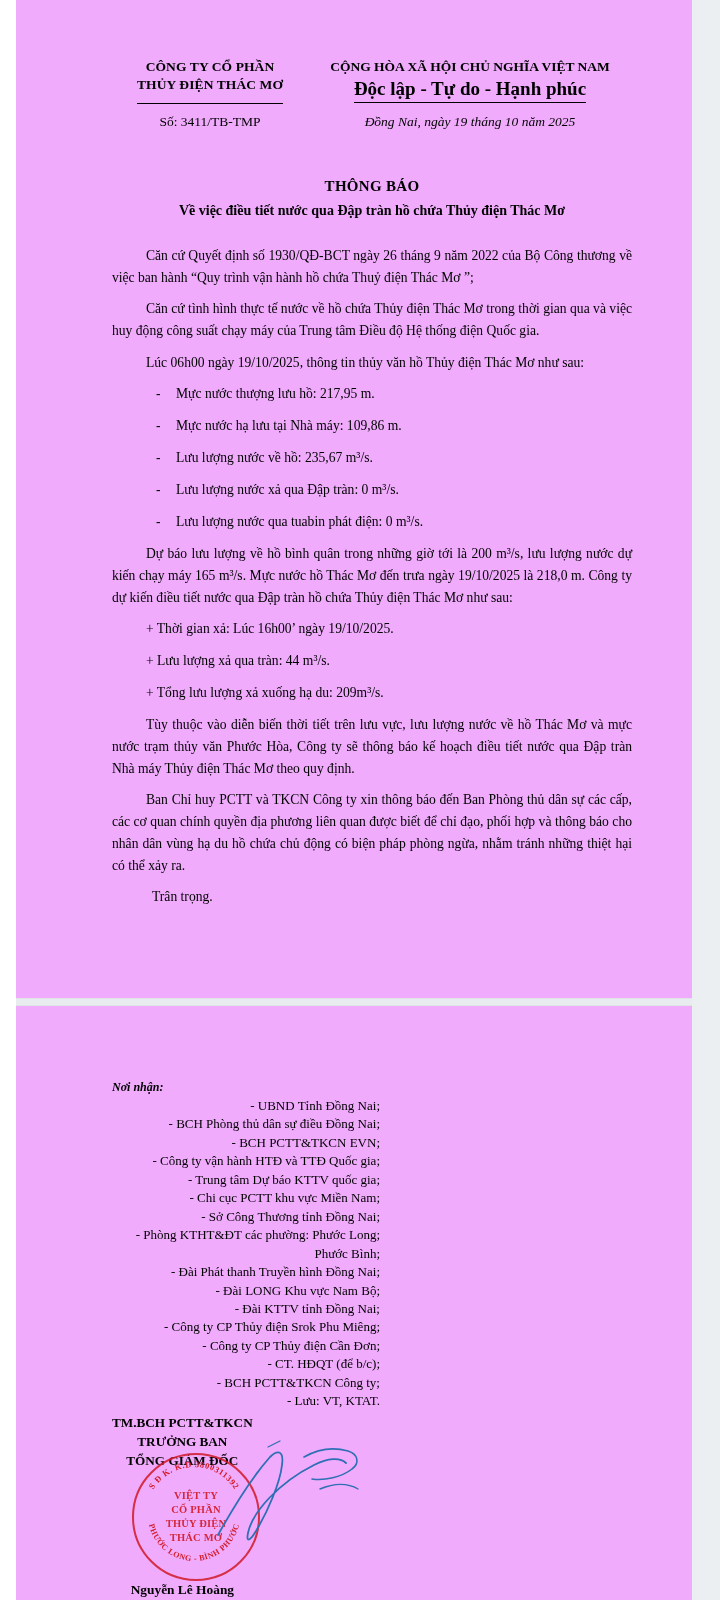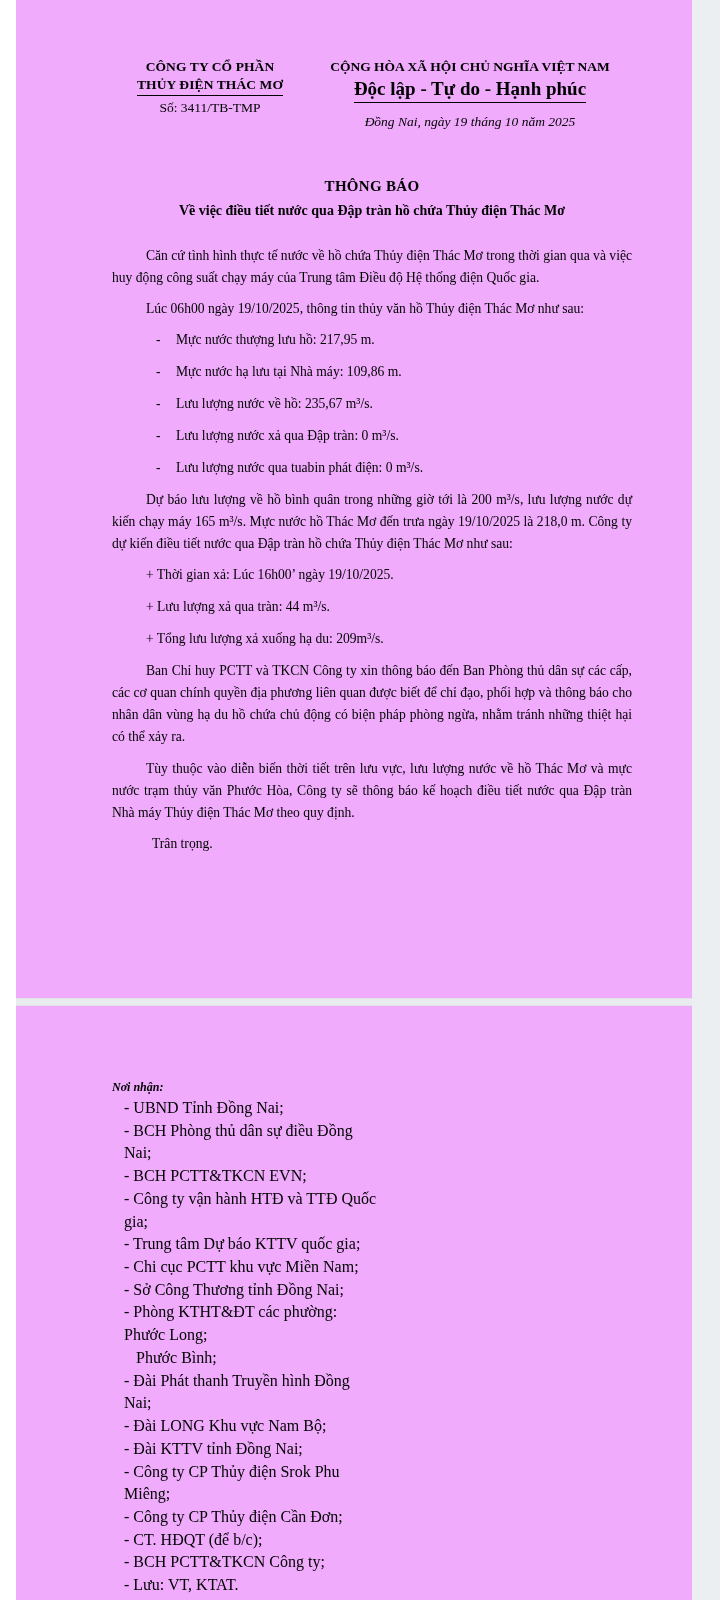--- a/index.html
+++ b/index.html
@@ -66,25 +66,25 @@
   }
   .org-name {
     font-size: 13.5px;
     font-weight: bold;
     line-height: 1.35;
     letter-spacing: .1px;
   }
   .org-name .u {
     display: inline-block;
     border-bottom: 1.2px solid #000;
-    padding-bottom: 1px;
+    padding-bottom: 9px;
   }
   .doc-no {
     font-size: 13.5px;
-    margin-top: 4px;
+    margin-top: 10px;
   }
   .nation {
     font-size: 13.5px;
     font-weight: bold;
     line-height: 1.35;
   }
   .motto {
     font-size: 19px;
     font-weight: bold;
     margin-top: 2px;
@@ -173,23 +173,24 @@
     font-weight: bold;
     font-style: italic;
     margin-bottom: 2px;
   }
   .recipients ul {
     list-style: none;
     margin: 0;
     padding: 0 0 0 12px;
   }
   .recipients li {
-    font-size: 16px;
+    font-size: 13px;
     line-height: 1.42;
     white-space: pre-wrap;
+    text-align: right;
   }
   .signature {
     flex: 1;
     text-align: center;
     position: relative;
     padding-top: 2px;
   }
   .sig-line {
     font-size: 13.2px;
     font-weight: bold;
@@ -264,39 +265,40 @@
         <div class="place-date">Đồng Nai, ngày 19 tháng 10 năm 2025</div>
       </div>
     </div>
 
     <div class="title-block">
       <div class="title-main">THÔNG BÁO</div>
       <div class="title-sub">Về việc điều tiết nước qua Đập tràn hồ chứa Thủy điện Thác Mơ</div>
     </div>
 
     <div class="body-block">
+      <p class="para">Căn cứ Quyết định số 1930/QĐ-BCT ngày 26 tháng 9 năm 2022 của Bộ Công thương về việc ban hành “Quy trình vận hành hồ chứa Thuỷ điện Thác Mơ ”;</p>
       <p class="para">Căn cứ tình hình thực tế nước về hồ chứa Thủy điện Thác Mơ trong thời gian qua và việc huy động công suất chạy máy của Trung tâm Điều độ Hệ thống điện Quốc gia.</p>
       <p class="para">Lúc 06h00 ngày 19/10/2025, thông tin thủy văn hồ Thủy điện Thác Mơ như sau:</p>
 
       <ul class="dash-list">
         <li><span class="dash">-</span><span>Mực nước thượng lưu hồ: 217,95 m.</span></li>
         <li><span class="dash">-</span><span>Mực nước hạ lưu tại Nhà máy: 109,86 m.</span></li>
         <li><span class="dash">-</span><span>Lưu lượng nước về hồ: 235,67 m³/s.</span></li>
         <li><span class="dash">-</span><span>Lưu lượng nước xả qua Đập tràn: 0 m³/s.</span></li>
         <li><span class="dash">-</span><span>Lưu lượng nước qua tuabin phát điện: 0 m³/s.</span></li>
       </ul>
 
       <p class="para">Dự báo lưu lượng về hồ bình quân trong những giờ tới là 200 m³/s, lưu lượng nước dự kiến chạy máy 165 m³/s. Mực nước hồ Thác Mơ đến trưa ngày 19/10/2025 là 218,0 m. Công ty dự kiến điều tiết nước qua Đập tràn hồ chứa Thủy điện Thác Mơ như sau:</p>
 
       <div class="plus-line">+ Thời gian xả: Lúc 16h00’ ngày 19/10/2025.</div>
       <div class="plus-line">+ Lưu lượng xả qua tràn: 44 m³/s.</div>
       <div class="plus-line">+ Tổng lưu lượng xả xuống hạ du: 209m³/s.</div>
 
+      <p class="para">Tùy thuộc vào diễn biến thời tiết trên lưu vực, lưu lượng nước về hồ Thác Mơ và mực nước trạm thủy văn Phước Hòa, Công ty sẽ thông báo kế hoạch điều tiết nước qua Đập tràn Nhà máy Thủy điện Thác Mơ theo quy định.</p>
       <p class="para">Ban Chỉ huy PCTT và TKCN Công ty xin thông báo đến Ban Phòng thủ dân sự các cấp, các cơ quan chính quyền địa phương liên quan được biết để chỉ đạo, phối hợp và thông báo cho nhân dân vùng hạ du hồ chứa chủ động có biện pháp phòng ngừa, nhằm tránh những thiệt hại có thể xảy ra.</p>
-      <p class="para">Tùy thuộc vào diễn biến thời tiết trên lưu vực, lưu lượng nước về hồ Thác Mơ và mực nước trạm thủy văn Phước Hòa, Công ty sẽ thông báo kế hoạch điều tiết nước qua Đập tràn Nhà máy Thủy điện Thác Mơ theo quy định.</p>
       <div class="closing">Trân trọng.</div>
     </div>
   </div>
 
   <div class="page-break"></div>
 
   <div class="footer">
 
     <div class="recipients">
       <div class="recipients-title">Nơi nhận:</div>

